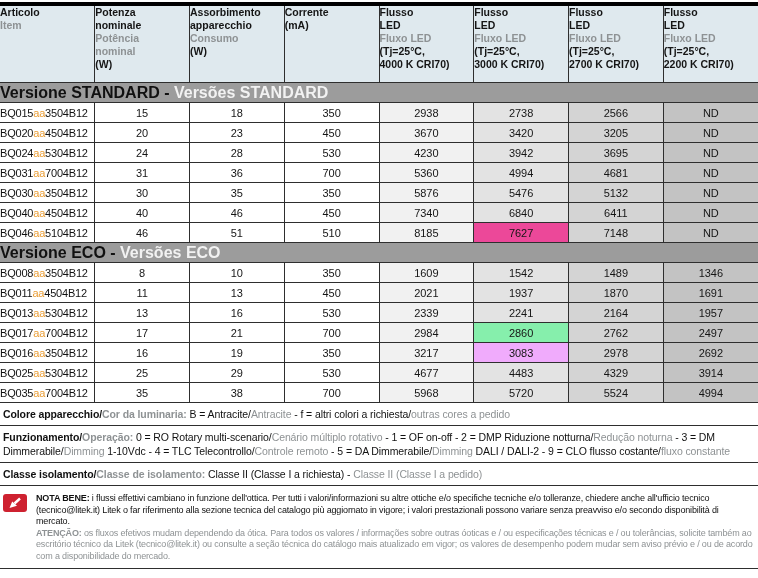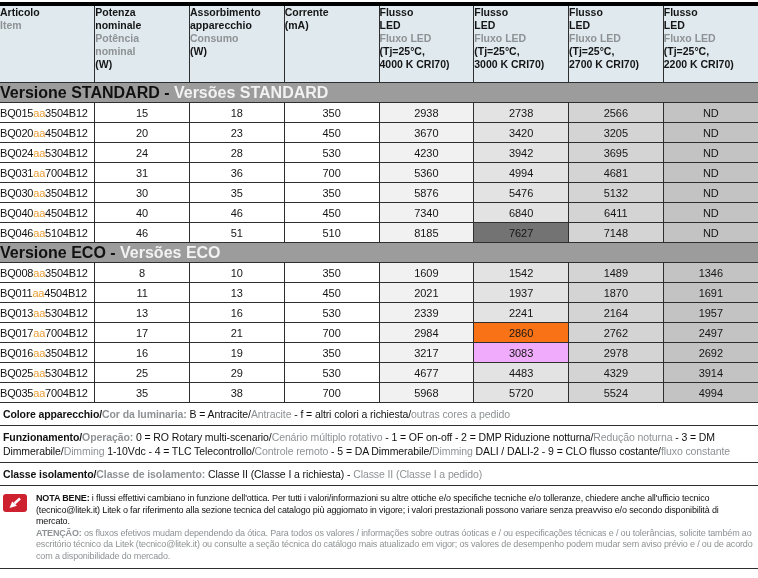--- a/index.html
+++ b/index.html
@@ -138,21 +138,21 @@
           <td class="cell" style="background: rgb(227, 227, 227);">6840</td>
           <td class="cell" style="background: rgb(212, 212, 212);">6411</td>
           <td class="cell" style="background: rgb(195, 195, 195);">ND</td>
         </tr>
         <tr>
           <td class="cell code"><span class="i">BQ046</span><span style="color: rgb(233, 157, 53);">aa</span><span class="i">5104B12</span></td>
           <td class="cell">46</td>
           <td class="cell">51</td>
           <td class="cell">510</td>
           <td class="cell" style="background: rgb(241, 241, 241);">8185</td>
-          <td class="cell" style="background: #737373;">7627</td>
+          <td class="cell" style="background: #ec4899;">7627</td>
           <td class="cell" style="background: rgb(212, 212, 212);">7148</td>
           <td class="cell" style="background: rgb(195, 195, 195);">ND</td>
         </tr>
         <tr>
           <td colspan="8" class="sectionbar"><span class="it">Versione ECO - </span><span class="pt">Versões ECO</span></td>
         </tr>
         <tr>
           <td class="cell code"><span class="i">BQ008</span><span style="color: rgb(233, 157, 53);">aa</span><span class="i">3504B12</span></td>
           <td class="cell">8</td>
           <td class="cell">10</td>
@@ -181,21 +181,21 @@
           <td class="cell" style="background: rgb(227, 227, 227);">2241</td>
           <td class="cell" style="background: rgb(212, 212, 212);">2164</td>
           <td class="cell" style="background: rgb(195, 195, 195);">1957</td>
         </tr>
         <tr>
           <td class="cell code"><span class="i">BQ017</span><span style="color: rgb(233, 157, 53);">aa</span><span class="i">7004B12</span></td>
           <td class="cell">17</td>
           <td class="cell">21</td>
           <td class="cell">700</td>
           <td class="cell" style="background: rgb(241, 241, 241);">2984</td>
-          <td class="cell" style="background: #f97316;">2860</td>
+          <td class="cell" style="background: #86efac;">2860</td>
           <td class="cell" style="background: rgb(212, 212, 212);">2762</td>
           <td class="cell" style="background: rgb(195, 195, 195);">2497</td>
         </tr>
         <tr>
           <td class="cell code"><span class="i">BQ016</span><span style="color: rgb(233, 157, 53);">aa</span><span class="i">3504B12</span></td>
           <td class="cell">16</td>
           <td class="cell">19</td>
           <td class="cell">350</td>
           <td class="cell" style="background: rgb(241, 241, 241);">3217</td>
           <td class="cell" style="background: #f0abfc;">3083</td>

